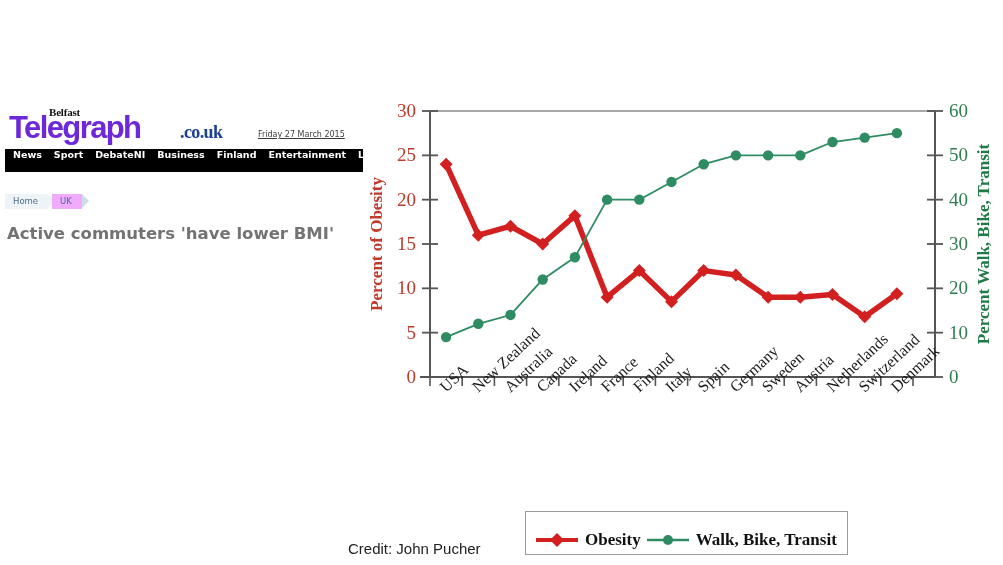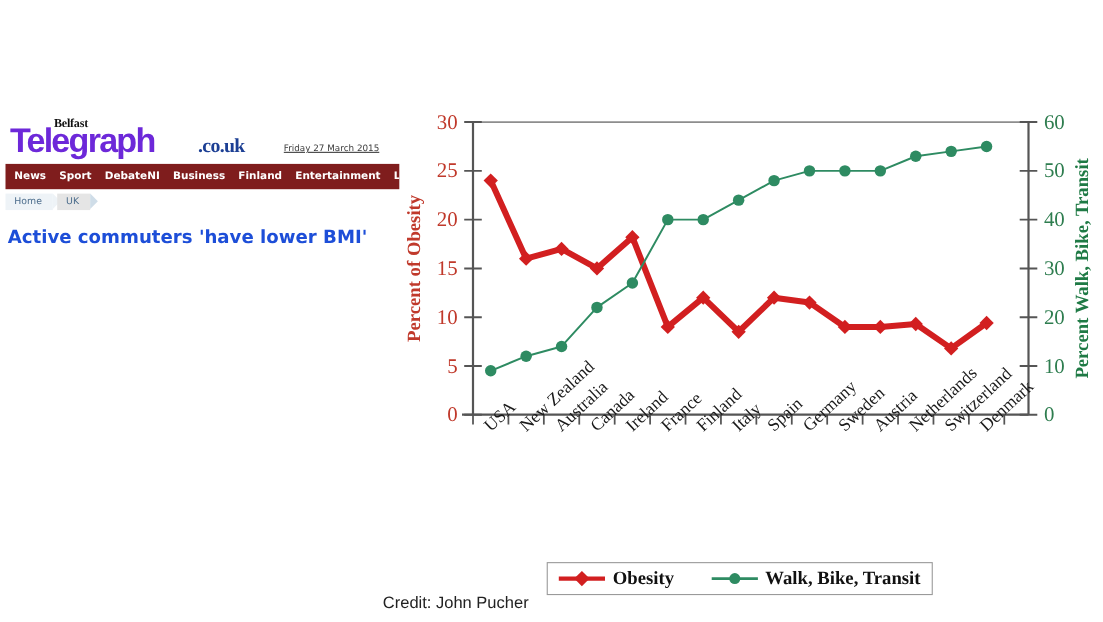--- a/index.html
+++ b/index.html
@@ -37,64 +37,64 @@
     font-size:18px;color:#1c3f94;letter-spacing:-.6px;
   }
   .mast-date{
     position:absolute;left:253px;top:22px;
     font-family:"DejaVu Sans", sans-serif;font-size:8px;color:#3d3d3d;
     white-space:nowrap;
     text-decoration:underline;
   }
 
   .navbar{
-    margin-top:5px;background:#7f1d1d;height:23px;
-    display:flex;align-items:center;overflow:hidden;
+    margin-top:5px;background:#000000;height:23px;
+    display:flex;align-items:flex-start;overflow:hidden;
   }
   .navbar span{
     color:#ffffff;font-size:9.5px;font-weight:bold;
     font-family:"DejaVu Sans", sans-serif;
     padding:0 6px;white-space:nowrap;
   }
   .navbar span:first-child{padding-left:8px;}
 
-  .crumbs{height:18px;display:flex;align-items:center;margin-top:2px;}
+  .crumbs{height:18px;display:flex;align-items:center;margin-top:20px;}
   .crumb{
     position:relative;height:15px;display:flex;align-items:center;
     padding:0 10px 0 8px;font-size:8.5px;color:#4c6d8c;
     font-family:"DejaVu Sans", sans-serif;
   }
   .crumb.c1{background:#eef3f7;}
-  .crumb.c2{background:#e5e5e5;margin-left:4px;}
+  .crumb.c2{background:#f0abfc;margin-left:4px;}
   .crumb::after{
     content:"";position:absolute;right:-7px;top:0;width:0;height:0;
     border-top:7.5px solid transparent;border-bottom:7.5px solid transparent;
     border-left:7px solid #eef3f7;
   }
   .crumb.c2::after{border-left-color:#cfdde8;}
 
   .headline{
     margin-top:14px;padding-left:2px;
     font-family:"DejaVu Sans", sans-serif;
-    font-size:16.5px;font-weight:bold;color:#1d4ed8;white-space:nowrap;
+    font-size:16.5px;font-weight:bold;color:#737373;white-space:nowrap;
   }
 
   .credit{
     position:absolute;left:348px;top:540px;
     font-size:15px;color:#222;font-family:"Liberation Sans", sans-serif;
   }
 
   
   .chart-wrap{position:absolute;left:368px;top:95px;width:630px;height:470px;}
   .chart-svg{display:block;}
 
   .legend-box{
-    position:absolute;left:497px;top:511px;
+    position:absolute;left:525px;top:511px;
     border:1px solid #9a9a9a;background:#fff;
-    padding:4px 10px 4px 8px;display:flex;align-items:center;gap:32px;
+    padding:18px 10px 4px 8px;display:flex;align-items:center;gap:4px;
   }
   .legend-item{display:flex;align-items:center;gap:5px;}
   .legend-item .lbl{
     font-family:"Liberation Serif", serif;font-weight:bold;
     font-size:17px;color:#111;white-space:nowrap;
   }
 </style>
 </head>
 <body>
 

